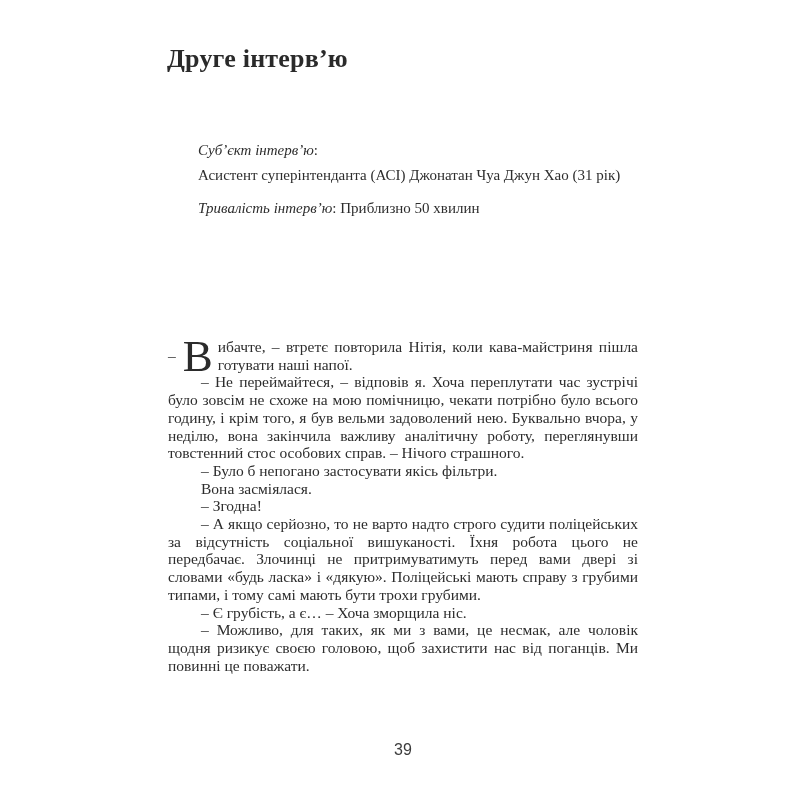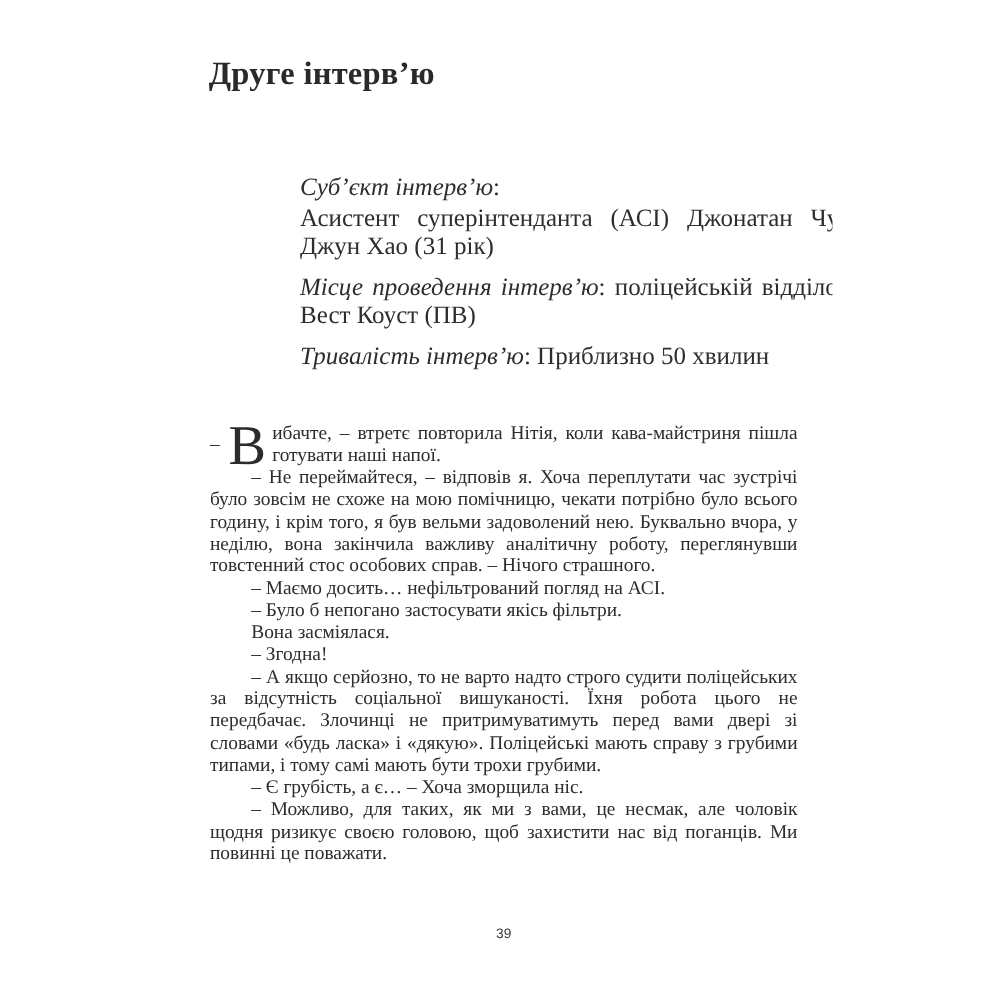--- a/index.html
+++ b/index.html
@@ -25,23 +25,22 @@
     font-weight: bold;
     letter-spacing: 0.2px;
     color: #2a2a2a;
     font-family: "Liberation Serif", serif;
   }
   .metadata {
     position: absolute;
     left: 198px;
     top: 139px;
     width: 440px;
-    font-size: 20px;
+    font-size: 15px;
     line-height: 22px;
-    margin-left: 42px;
   }
   .metadata p {
     margin: 0;
     text-align: justify;
   }
   .meta-label-line {
     margin-bottom: 3px !important;
   }
   .meta-item {
     margin-bottom: 11px !important;
@@ -80,46 +79,43 @@
     margin-top: 1px;
     color: #2b2b2b;
   }
   .folio {
     position: absolute;
     left: 168px;
     top: 741px;
     width: 470px;
     text-align: center;
     font-family: "Liberation Sans", sans-serif;
-    font-size: 11px;
+    font-size: 16px;
     color: #3c3c3c;
   }
 </style>
 </head>
 <body>
 
 <div class="page">
 
   <h1 class="title">Друге інтерв’ю</h1>
 
   <section class="metadata">
     <p class="meta-label-line"><span class="ital">Суб’єкт інтерв’ю</span><span>:</span></p>
     <p class="meta-item">Асистент суперінтенданта (АСІ) Джонатан Чуа Джун Хао (31 рік)</p>
 
-    <p class="meta-item"><span class="ital">Місце проведення інтерв’ю</span><span>:</span>
-      <span>поліцейській відділок Вест Коуст (ПВ)</span></p>
 
     <p class="meta-item"><span class="ital">Тривалість інтерв’ю</span><span>:</span>
       <span>Приблизно 50 хвилин</span></p>
   </section>
 
   <section class="bodytext">
     <p class="opening"><span class="odash">–</span><span class="dropcap">В</span><span>ибачте, – втретє повторила Нітія, коли кава-майстриня пішла готувати наші напої.</span></p>
     <p>– Не переймайтеся, – відповів я. Хоча переплутати час зустрічі було зовсім не схоже на мою помічницю, чекати потрібно було всього годину, і крім того, я був вельми задоволений нею. Буквально вчора, у неділю, вона закінчила важливу аналітичну роботу, переглянувши товстенний стос особових справ. – Нічого страшного.</p>
-    <p>– Маємо досить… нефільтрований погляд на АСІ.</p>
     <p>– Було б непогано застосувати якісь фільтри.</p>
     <p>Вона засміялася.</p>
     <p>– Згодна!</p>
     <p>– А якщо серйозно, то не варто надто строго судити поліцейських за відсутність соціальної вишуканості. Їхня робота цього не передбачає. Злочинці не притримуватимуть перед вами двері зі словами «будь ласка» і «дякую». Поліцейські мають справу з грубими типами, і тому самі мають бути трохи грубими.</p>
     <p>– Є грубість, а є… – Хоча зморщила ніс.</p>
     <p>– Можливо, для таких, як ми з вами, це несмак, але чоловік щодня ризикує своєю головою, щоб захистити нас від поганців. Ми повинні це поважати.</p>
   </section>
 
   <div class="folio">39</div>
 

